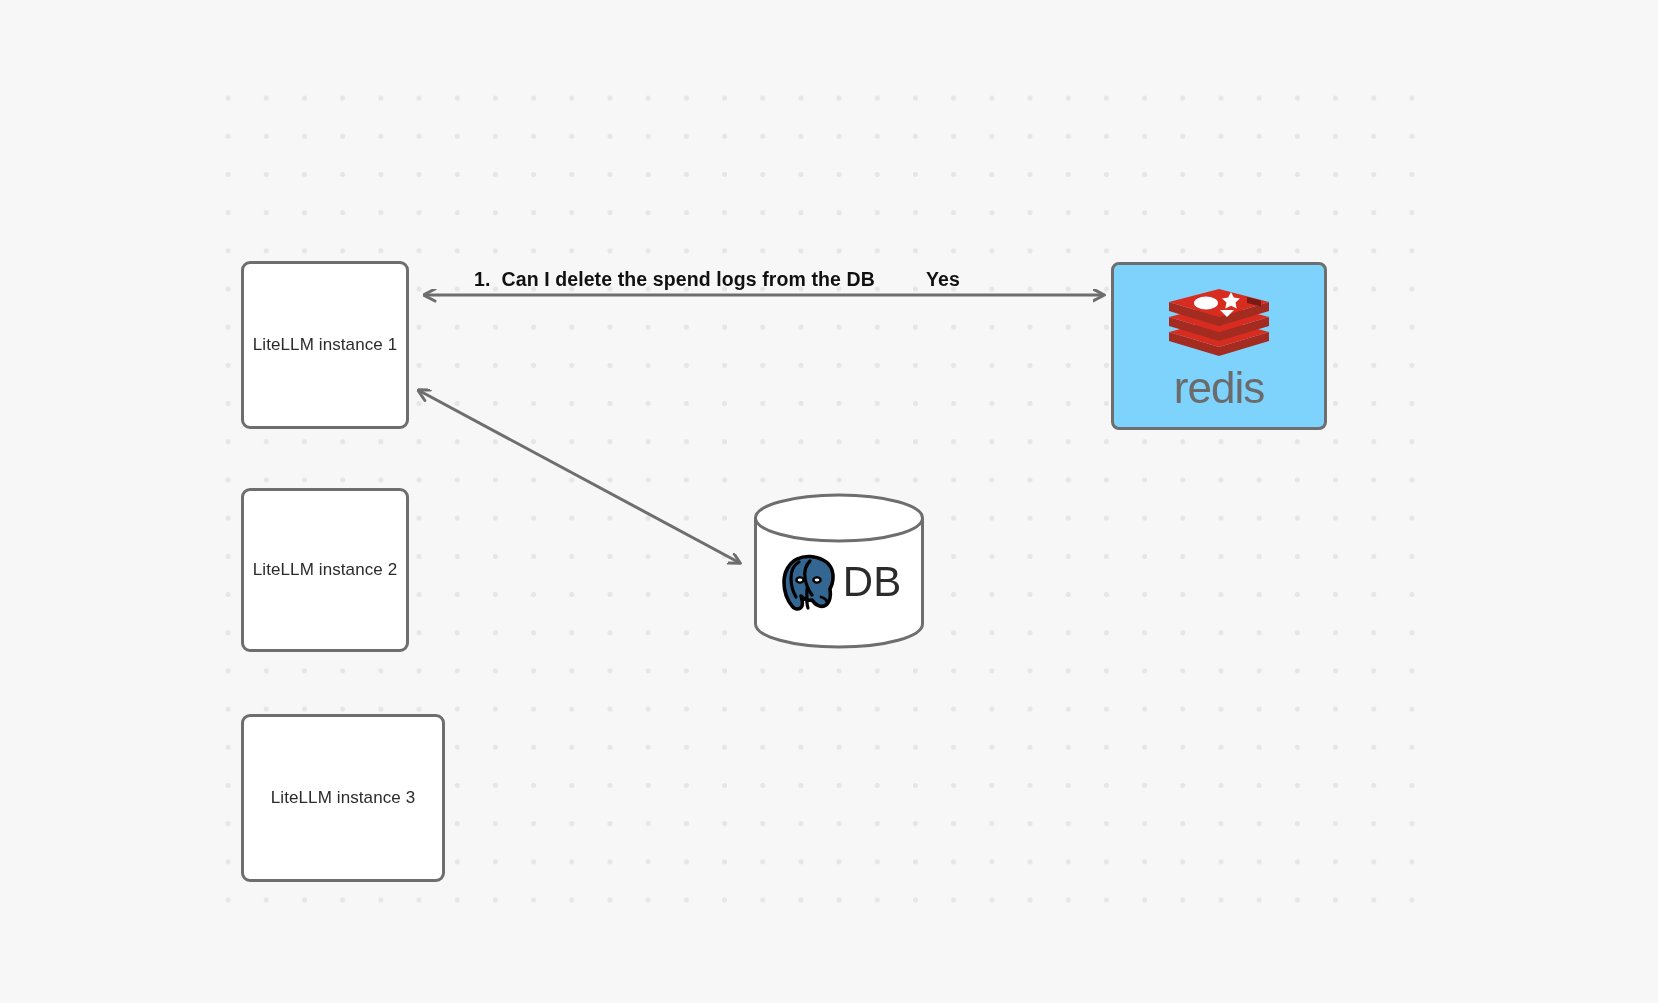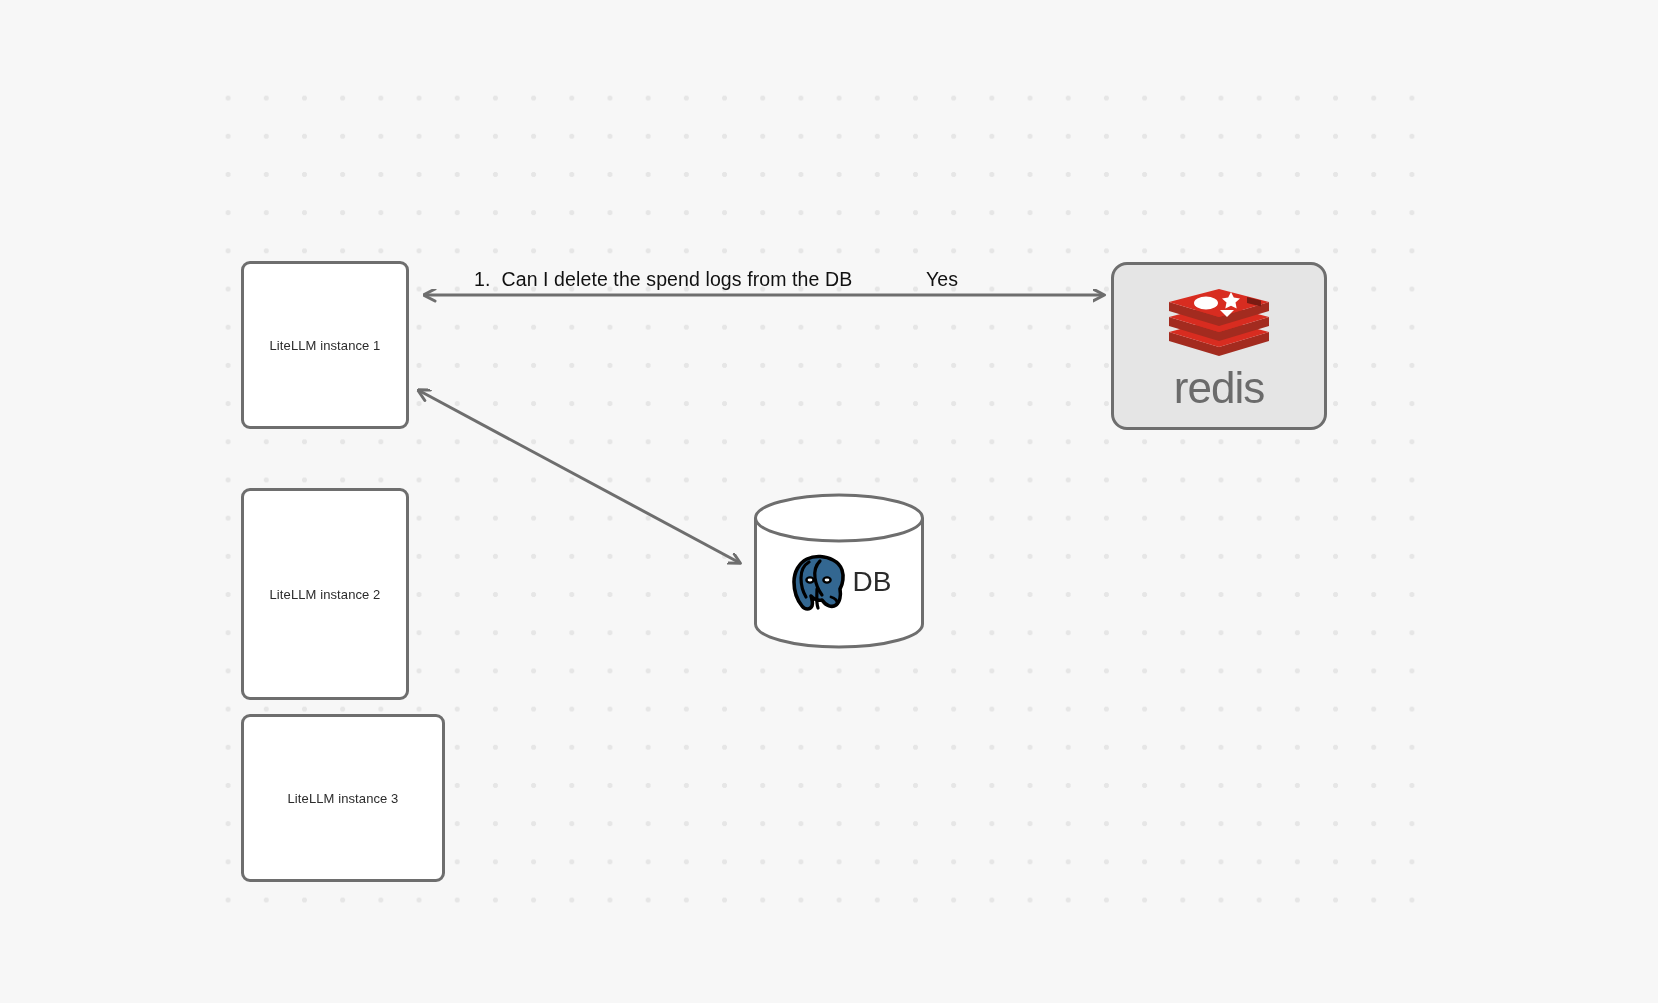--- a/index.html
+++ b/index.html
@@ -31,35 +31,35 @@
     position: absolute;
     background: #ffffff;
     border: 3px solid #6e6e6e;
     border-radius: 9px;
     box-sizing: border-box;
     display: flex;
     align-items: center;
     justify-content: center;
   }
   .node-label {
-    font-size: 13px;
+    font-size: 17px;
     color: #2b2b2b;
     font-family: "Liberation Sans", sans-serif;
     letter-spacing: 0.1px;
     text-align: left;
   }
   #redis-node {
     position: absolute;
     left: 1111px;
     top: 262px;
     width: 216px;
     height: 168px;
-    background: #e5e5e5;
+    background: #7dd3fc;
     border: 3px solid #6e6e6e;
-    border-radius: 16px;
+    border-radius: 8px;
     box-sizing: border-box;
     display: flex;
     align-items: center;
     justify-content: center;
   }
   #redis-logo-wrap {
     display: flex;
     flex-direction: column;
     align-items: center;
     justify-content: center;
@@ -89,28 +89,28 @@
     height: 158px;
     display: flex;
     align-items: center;
     justify-content: center;
     gap: 2px;
     padding-top: 22px;
     box-sizing: border-box;
   }
   #db-text {
     font-family: "Liberation Sans", sans-serif;
-    font-size: 28px;
+    font-size: 42px;
     color: #2b2b2b;
     line-height: 1;
   }
   .edge-label {
     position: absolute;
     font-family: "Liberation Sans", sans-serif;
-    font-weight: normal;
+    font-weight: bold;
     font-size: 19.5px;
     color: #111111;
     white-space: pre;
     letter-spacing: 0.1px;
   }
   svg.overlay {
     position: absolute;
     left: 0;
     top: 0;
     width: 1658px;
@@ -139,21 +139,21 @@
     <line x1="424" y1="295" x2="1104" y2="295" stroke="#6e6e6e" stroke-width="3" marker-start="url(#arrow-left)" marker-end="url(#arrow-right)"></line>
 
       DB --&gt;
     <line x1="418" y1="390" x2="740" y2="563" stroke="#6e6e6e" stroke-width="3" marker-start="url(#arrow-left)" marker-end="url(#arrow-right)"></line>
   </svg>
 
   <div class="node-box" id="litellm-1" style="left:241px; top:261px; width:168px; height:168px;">
     <span class="node-label">LiteLLM instance 1</span>
   </div>
 
-  <div class="node-box" id="litellm-2" style="left:241px; top:488px; width:168px; height:212px;">
+  <div class="node-box" id="litellm-2" style="left:241px; top:488px; width:168px; height:164px;">
     <span class="node-label">LiteLLM instance 2</span>
   </div>
 
   <div class="node-box" id="litellm-3" style="left:241px; top:714px; width:204px; height:168px;">
     <span class="node-label">LiteLLM instance 3</span>
   </div>
 
   <div id="redis-node">
     <div id="redis-logo-wrap">
       <svg width="108" height="78" viewBox="0 0 108 78">

